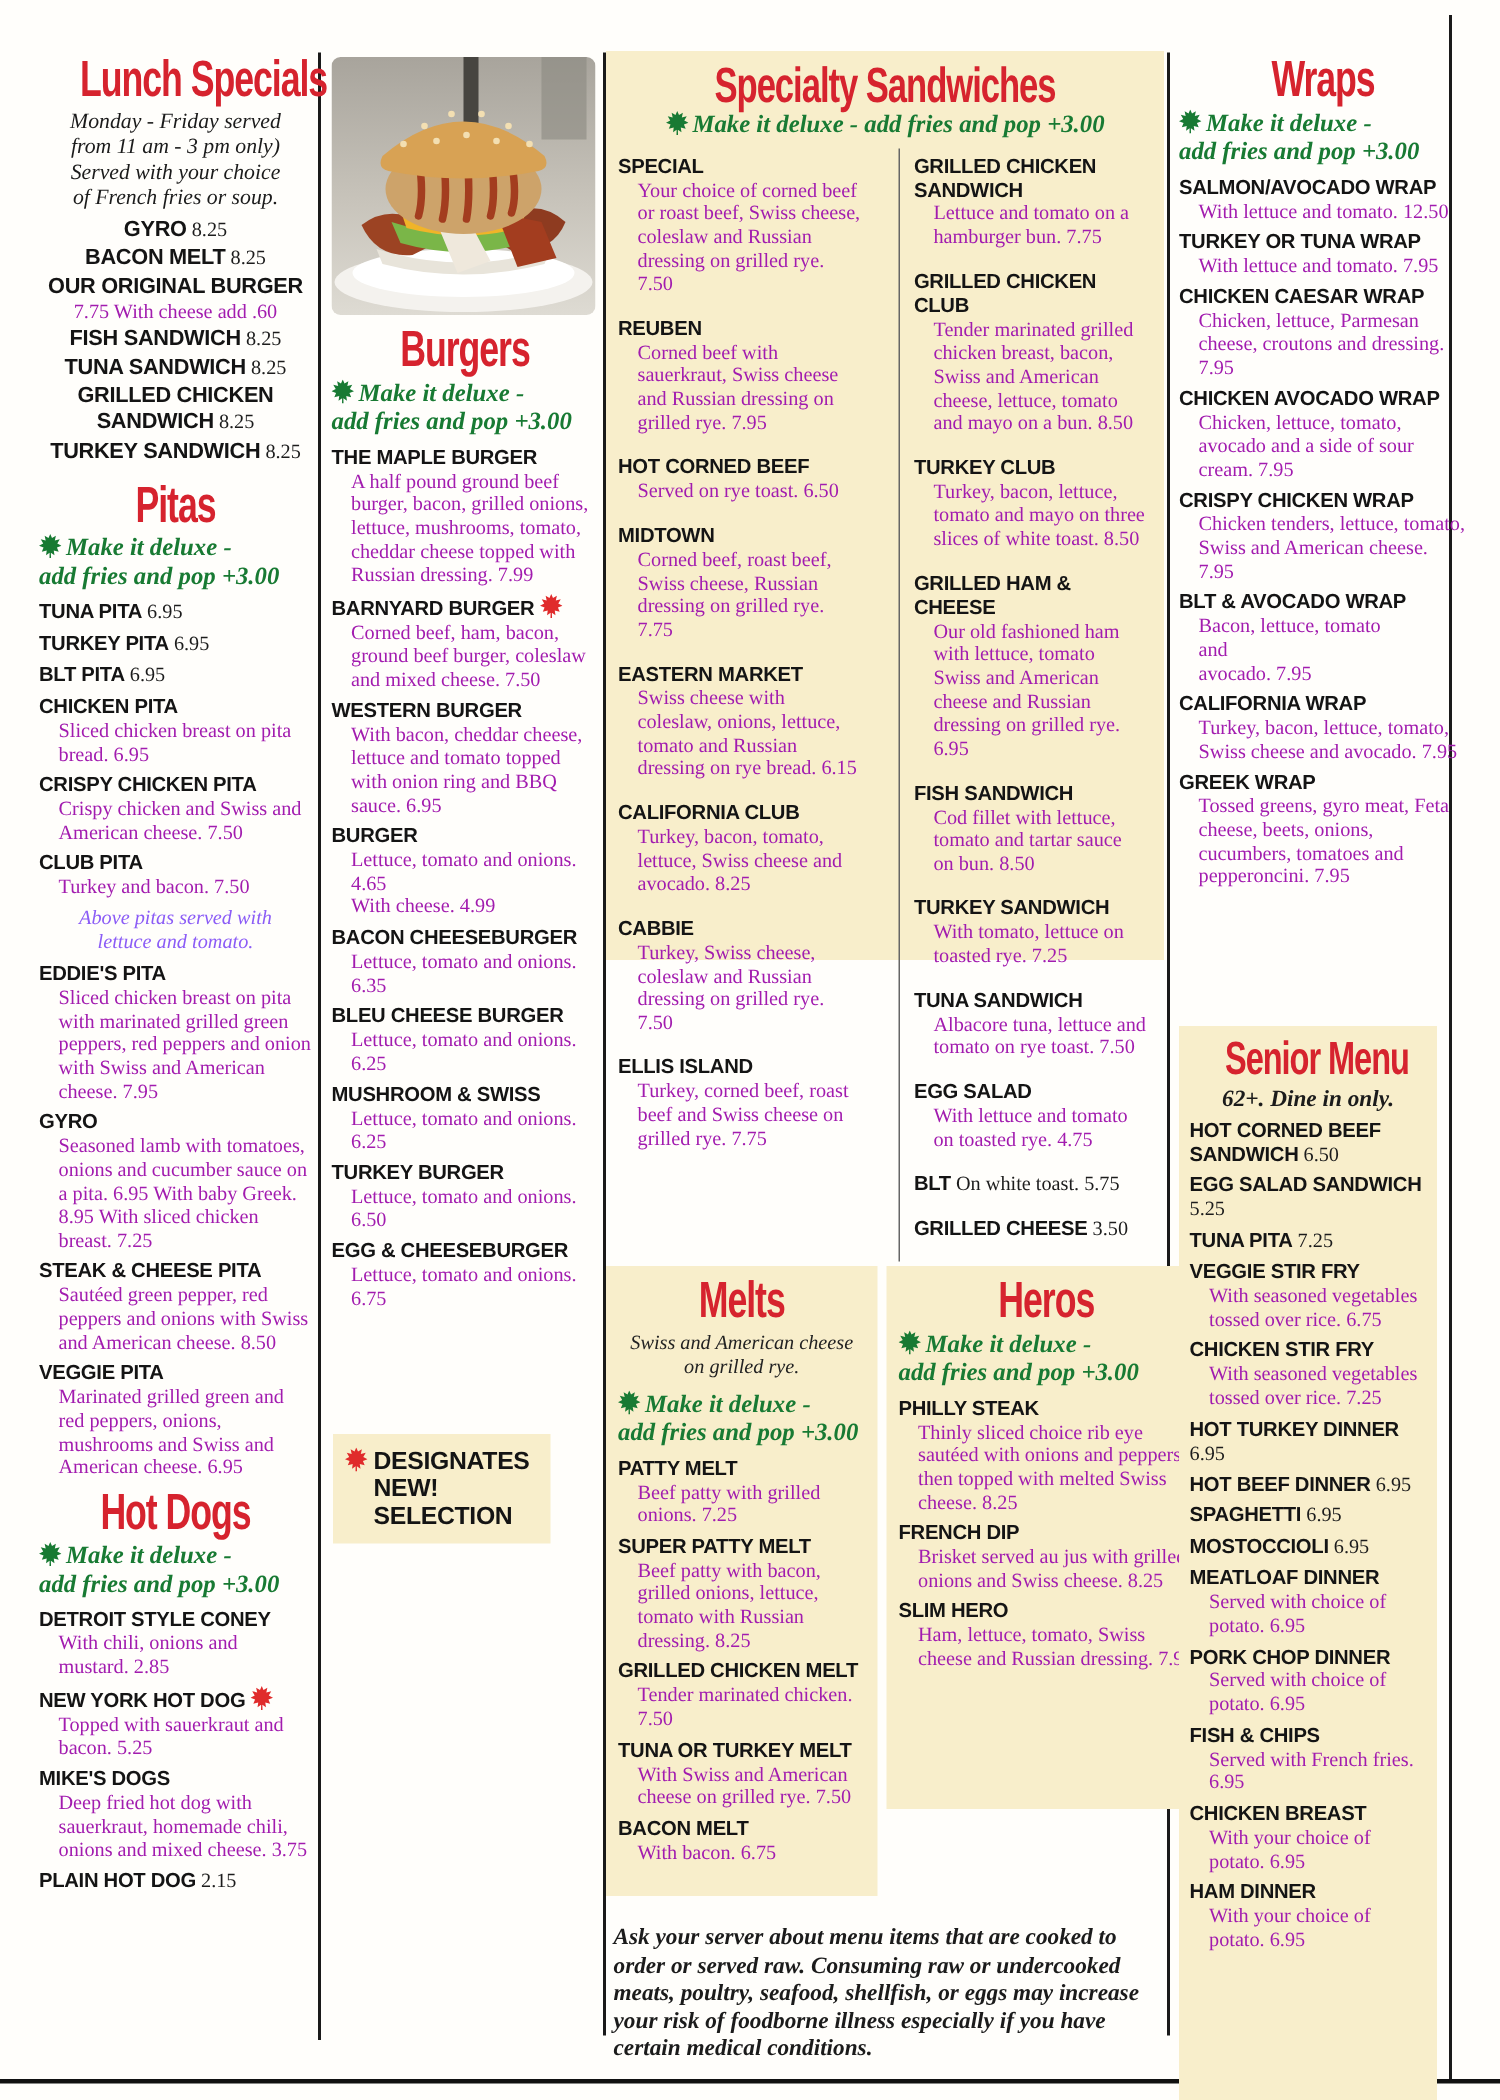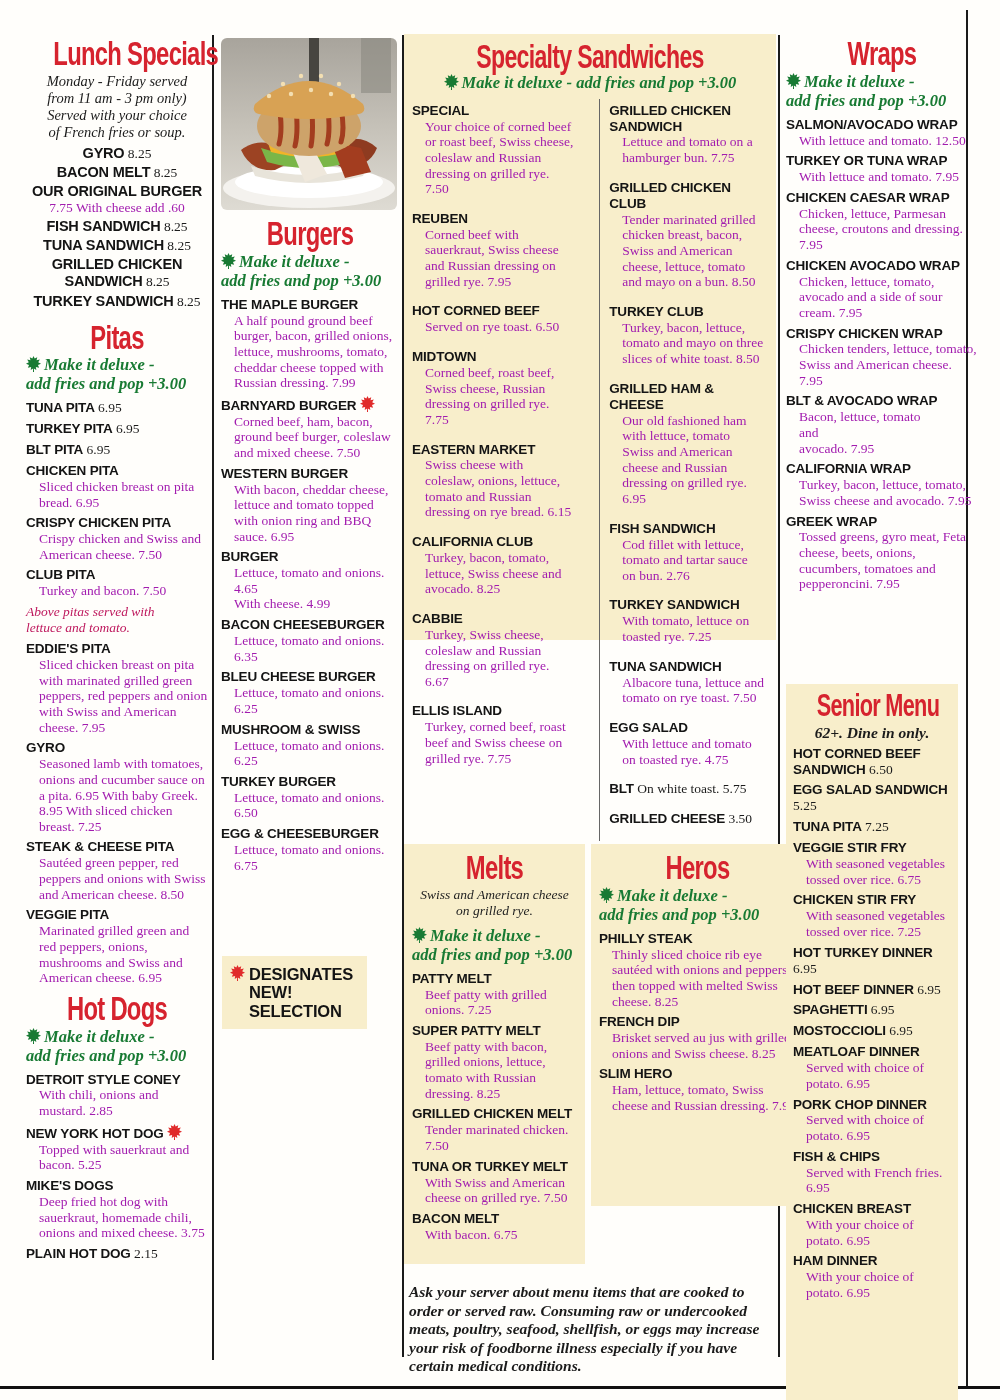--- a/index.html
+++ b/index.html
@@ -23,21 +23,21 @@
 
   
   .items{margin:0;}
   .item{margin:0 0 5px 0;}
   .item-line{font-family:"Liberation Sans",sans-serif;font-weight:700;letter-spacing:-0.2px;
     font-size:13.5px;line-height:1.18;color:#141414;}
   .item-inline{font-family:"Liberation Serif",serif;font-weight:400;letter-spacing:0;
     font-size:13.5px;color:#1c1c1c;}
   .item-desc{font-family:"Liberation Serif",serif;font-size:13.5px;line-height:1.16;
     color:#a21caf;padding-left:13px;white-space:pre-line;}
-  .item-note{font-style:italic;text-align:left;font-size:13.5px;color:#be185d;
+  .item-note{font-style:italic;text-align:center;font-size:13.5px;color:#8b5cf6;
     margin:3px 0 5px 0;white-space:pre-line;}
   .gap-items .item{margin-bottom:14px;}
 
   
   .center-items .item{text-align:center;margin-bottom:2px;}
   .center-items .item-line{font-size:14.5px;}
   .center-items .item-desc{padding-left:0;}
 
   
   .leaf-svg{vertical-align:-2px;}
@@ -369,21 +369,21 @@
     <div class="item-desc">Swiss cheese with coleslaw, onions, lettuce, tomato and Russian dressing on rye bread. 6.15</div>
   </div>
           <div class="item">
 
     <div class="item-line"><span class="item-name">CALIFORNIA CLUB</span></div>
     <div class="item-desc">Turkey, bacon, tomato, lettuce, Swiss cheese and avocado. 8.25</div>
   </div>
           <div class="item">
 
     <div class="item-line"><span class="item-name">CABBIE</span></div>
-    <div class="item-desc">Turkey, Swiss cheese, coleslaw and Russian dressing on grilled rye. 6.67</div>
+    <div class="item-desc">Turkey, Swiss cheese, coleslaw and Russian dressing on grilled rye. 7.50</div>
   </div>
           <div class="item">
 
     <div class="item-line"><span class="item-name">ELLIS ISLAND</span></div>
     <div class="item-desc">Turkey, corned beef, roast beef and Swiss cheese on grilled rye. 7.75</div>
   </div>
         </div>
       <div class="spec-col second items gap-items">
           <div class="item">
 
@@ -401,21 +401,21 @@
     <div class="item-desc">Turkey, bacon, lettuce, tomato and mayo on three slices of white toast. 8.50</div>
   </div>
           <div class="item">
 
     <div class="item-line"><span class="item-name">GRILLED HAM &amp; CHEESE</span></div>
     <div class="item-desc">Our old fashioned ham with lettuce, tomato Swiss and American cheese and Russian dressing on grilled rye. 6.95</div>
   </div>
           <div class="item">
 
     <div class="item-line"><span class="item-name">FISH SANDWICH</span></div>
-    <div class="item-desc">Cod fillet with lettuce, tomato and tartar sauce on bun. 2.76</div>
+    <div class="item-desc">Cod fillet with lettuce, tomato and tartar sauce on bun. 8.50</div>
   </div>
           <div class="item">
 
     <div class="item-line"><span class="item-name">TURKEY SANDWICH</span></div>
     <div class="item-desc">With tomato, lettuce on toasted rye. 7.25</div>
   </div>
           <div class="item">
 
     <div class="item-line"><span class="item-name">TUNA SANDWICH</span></div>
     <div class="item-desc">Albacore tuna, lettuce and tomato on rye toast. 7.50</div>

